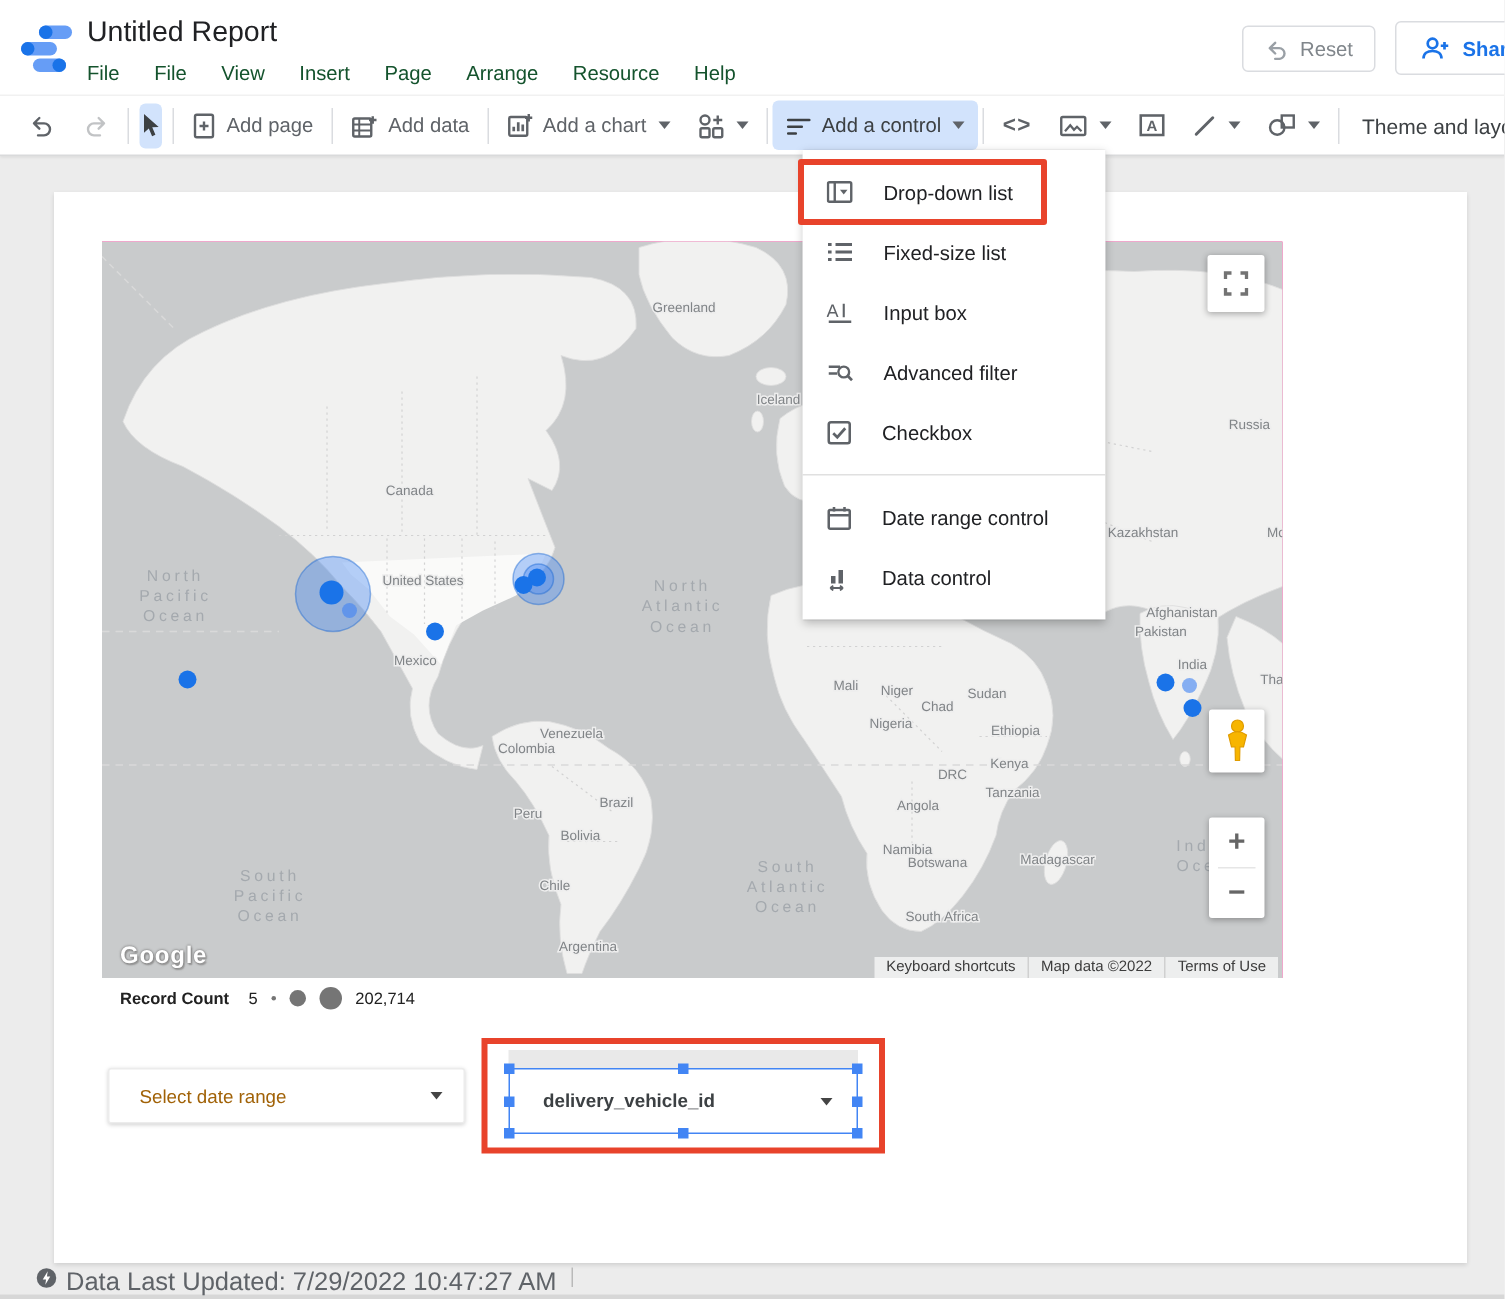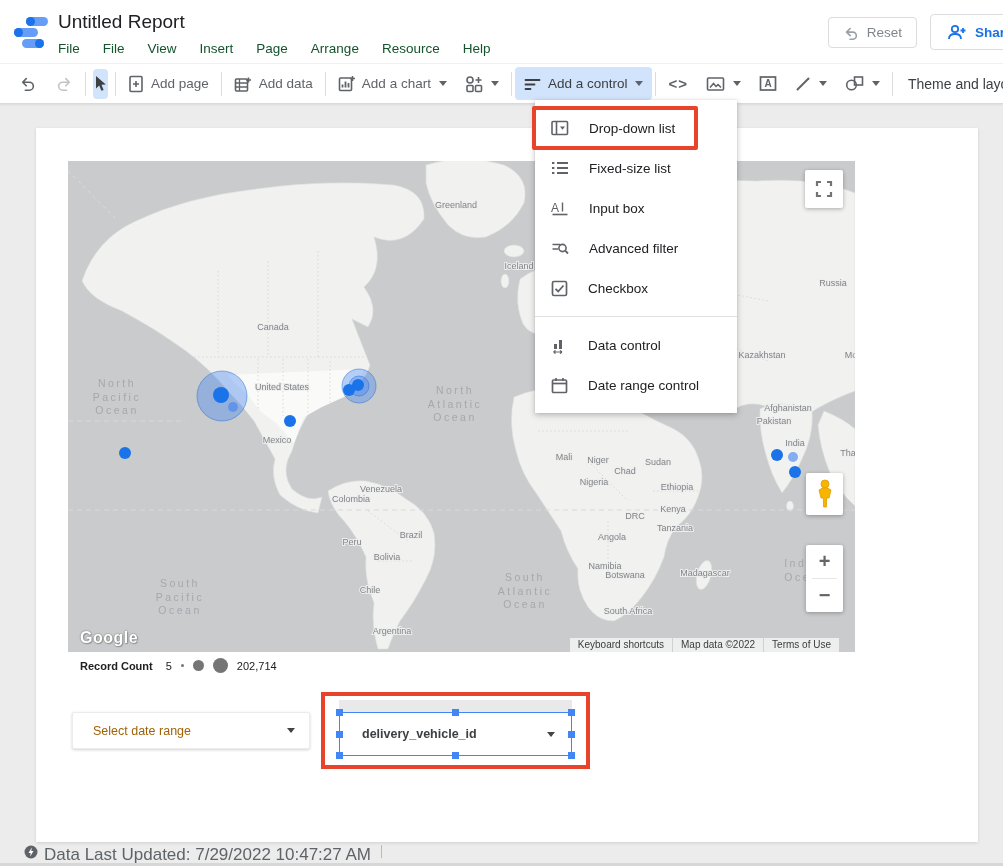--- a/index.html
+++ b/index.html
@@ -45,21 +45,21 @@
   .olabel { font-size:10.5px; fill:#a4a9ae; letter-spacing:2.5px; text-anchor:middle; font-family:"Liberation Sans",sans-serif; }
   .bub-area { fill:rgba(66,133,244,.38); stroke:rgba(25,103,210,.45); stroke-width:1; }
   .bub-solid { fill:#1a73e8; }
   .bub-light { fill:rgba(66,133,244,.62); }
   .map-ctl { position:absolute; background:#fff; border-radius:2px; box-shadow:0 1px 4px rgba(0,0,0,.3); }
   .fullscreen-btn { left:737px; top:9px; width:38px; height:38px; display:flex; align-items:center; justify-content:center; cursor:pointer; }
   .pegman-box { left:738px; top:312px; width:37px; height:42px; display:flex; align-items:center; justify-content:center; cursor:grab; }
   .zoom-box { left:738px; top:384px; width:37px; height:67px; display:flex; flex-direction:column; cursor:pointer; }
   .zoom-box div { flex:1; display:flex; align-items:center; justify-content:center; font-size:20px; color:#666; font-weight:bold; }
   .zoom-sep { height:1px; background:#e6e6e6; margin:0 6px; flex:none !important; }
-  .map-footer { position:absolute; right:16px; bottom:0; height:14px; display:flex; align-items:center; background:rgba(245,245,245,.82); font-size:10px; color:#3c3c3c; }
+  .map-footer { position:absolute; right:3px; bottom:0; height:14px; display:flex; align-items:center; background:rgba(245,245,245,.82); font-size:10px; color:#3c3c3c; }
   .map-footer span { padding:0 8px; border-left:1px solid #d0d0d0; cursor:pointer; line-height:14px; }
   .map-footer span:first-child { border-left:none; }
   .google-logo { position:absolute; left:12px; bottom:5px; font-size:16px; font-weight:bold; color:#fff; letter-spacing:.5px; text-shadow:0 0 1px #777,0 0 2px #888,1px 1px 1px #999; }
 
   
   .legend { position:absolute; left:44px; top:530px; display:flex; align-items:center; gap:9px; font-size:11px; color:#212121; }
   .legend .metric { font-weight:bold; margin-right:4px; }
   .lg-dot { border-radius:50%; background:#757575; flex:none; }
   .d1 { width:3px; height:3px; } .d2 { width:11px; height:11px; } .d3 { width:15px; height:15px; }
 
@@ -447,36 +447,36 @@
           <rect x="1.5" y="1.5" width="14" height="14" rx="1.5" fill="none" stroke="#5f6368" stroke-width="1.7"></rect>
           <path d="M4.5 8.8 L7.2 11.5 L12.5 5.5" fill="none" stroke="#5f6368" stroke-width="1.8"></path>
         </svg>
       </span>
       <span>Checkbox</span>
     </div>
     <div class="menu-divider"></div>
     <div class="menu-item">
       <span style="display: flex;">
         <svg width="17" height="17" viewBox="0 0 17 17">
+          <rect x="1.5" y="3" width="14" height="12.5" rx="1" fill="none" stroke="#5f6368" stroke-width="1.7"></rect>
+          <path d="M1.5 6.5 H15.5" stroke="#5f6368" stroke-width="1.7"></path>
+          <path d="M5 1 V4 M12 1 V4" stroke="#5f6368" stroke-width="1.7"></path>
+        </svg>
+      </span>
+      <span>Date range control</span>
+    </div>
+    <div class="menu-item">
+      <span style="display: flex;">
+        <svg width="17" height="17" viewBox="0 0 17 17">
           <rect x="3" y="7" width="3" height="5" fill="#5f6368"></rect>
           <rect x="8" y="3" width="3" height="9" fill="#5f6368"></rect>
           <path d="M2.5 15 H11 M2.5 15 l2 -1.6 M2.5 15 l2 1.6 M11 15 l-2 -1.6 M11 15 l-2 1.6" stroke="#5f6368" stroke-width="1.2" fill="none"></path>
         </svg>
       </span>
       <span>Data control</span>
-    </div>
-    <div class="menu-item">
-      <span style="display: flex;">
-        <svg width="17" height="17" viewBox="0 0 17 17">
-          <rect x="1.5" y="3" width="14" height="12.5" rx="1" fill="none" stroke="#5f6368" stroke-width="1.7"></rect>
-          <path d="M1.5 6.5 H15.5" stroke="#5f6368" stroke-width="1.7"></path>
-          <path d="M5 1 V4 M12 1 V4" stroke="#5f6368" stroke-width="1.7"></path>
-        </svg>
-      </span>
-      <span>Date range control</span>
     </div>
   </div>
 
 <div class="status-bar">
   <svg width="14" height="14" viewBox="0 0 14 14">
     <circle cx="7" cy="7" r="6.5" fill="#5f6368"></circle>
     <path d="M7.8 2.5 L4.5 8 H6.7 L6.2 11.5 L9.5 6 H7.3 Z" fill="#fff"></path>
   </svg>
   <span>Data Last Updated: 7/29/2022 10:47:27 AM</span>
   <span class="status-divider"></span>

